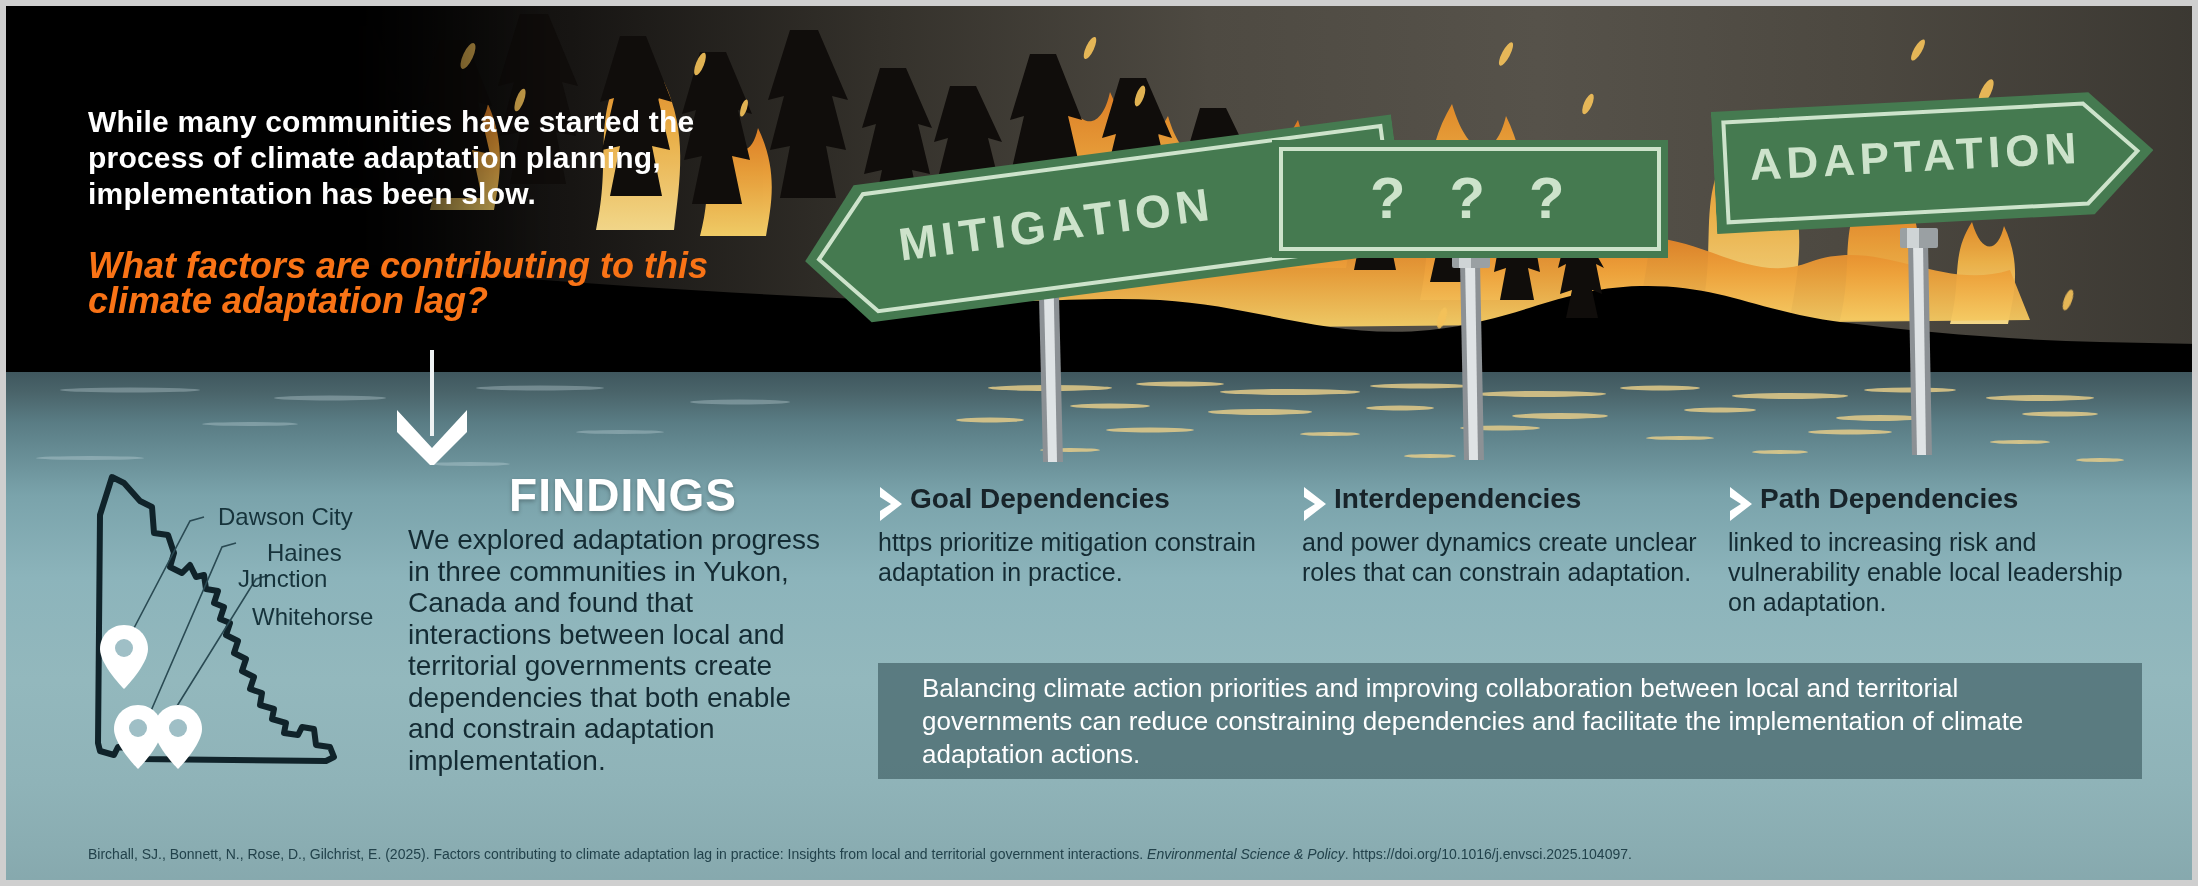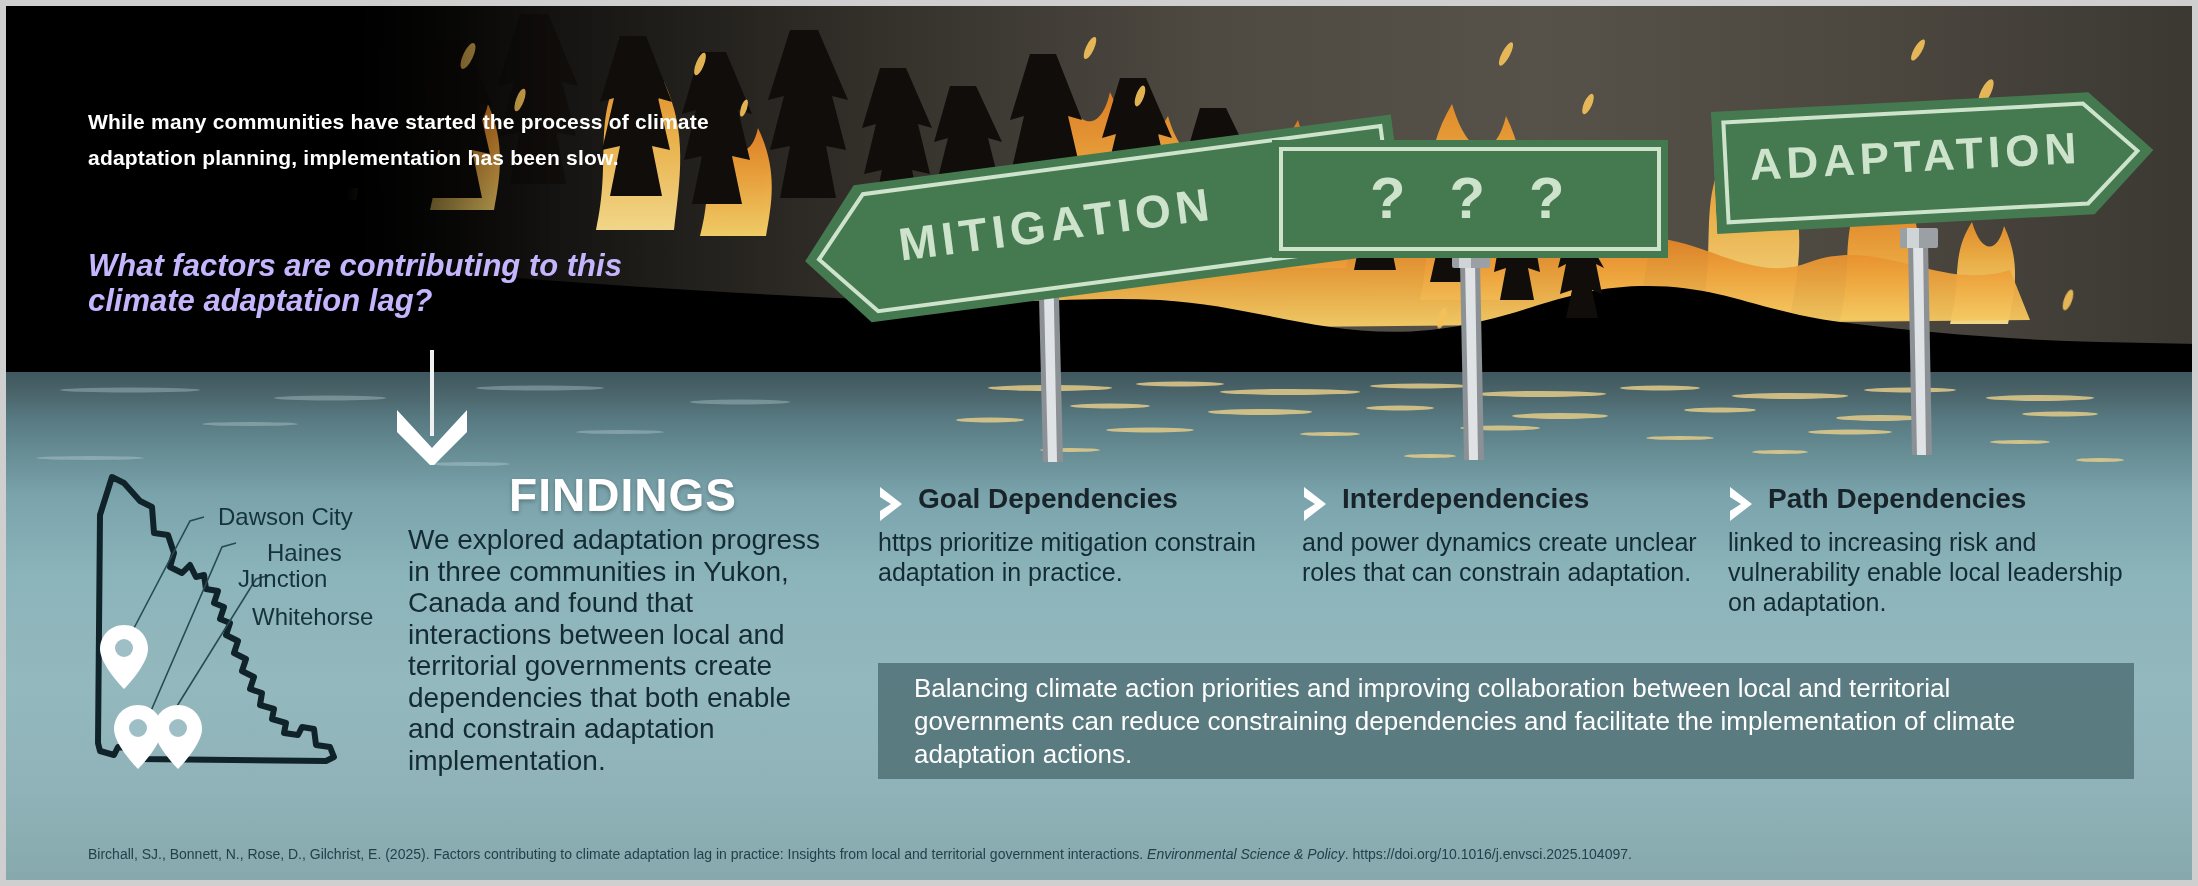--- a/index.html
+++ b/index.html
@@ -48,26 +48,26 @@
     color:#cde3cb;
     font-weight:bold;
     letter-spacing:5px;
     white-space:nowrap;
     font-family:"Liberation Sans", sans-serif;
   }
 
   
   .intro{
     position:absolute;left:88px;top:104px;width:660px;
-    color:#ffffff;font-size:21px;line-height:36px;font-weight:bold;
+    color:#ffffff;font-size:30px;line-height:36px;font-weight:bold;
     letter-spacing:.2px;
   }
   .question{
     position:absolute;left:88px;top:248px;width:620px;
-    color:#c4b5fd;font-size:31px;line-height:35px;
+    color:#f97316;font-size:36px;line-height:35px;
     font-weight:bold;font-style:italic;
   }
 
   .down-arrow{position:absolute;left:383px;top:350px;width:100px;height:115px;}
 
   
   .map{position:absolute;left:78px;top:455px;width:340px;height:330px;}
   .map-label{
     position:absolute;color:#16333b;font-size:24px;
     font-family:"Liberation Sans", sans-serif;line-height:26px;white-space:nowrap;
@@ -81,35 +81,35 @@
     text-shadow:0 2px 4px rgba(0,0,0,.28);
     text-align:center;
   }
   .findings p{
     margin:0;color:#142b33;font-size:28px;line-height:31.5px;
   }
 
   
   .fcol{position:absolute;top:483px;width:400px;}
   .fcol .head{
-    display:flex;align-items:flex-start;gap:14px;margin-bottom:2px;
+    display:flex;align-items:flex-start;gap:6px;margin-bottom:2px;
   }
   .chev{flex:0 0 auto;margin-top:2px;}
   .fcol .title{
     color:#18242a;font-size:28px;font-weight:bold;line-height:32px;white-space:nowrap;
   }
   .fcol .body{
     color:#142b33;font-size:25px;line-height:30px;
   }
 
   
   .conclusion{
     position:absolute;left:878px;top:663px;width:1256px;height:116px;
     background:rgba(74,106,112,.78);
-    display:flex;align-items:center;
+    display:flex;align-items:center;padding-left:8px;
   }
   .conclusion p{
     margin:0;padding:0 36px;color:#ffffff;font-size:26px;line-height:33px;
     font-weight:500;
   }
 
   
   .citation{
     position:absolute;left:88px;top:845px;width:2050px;
     color:#22424b;font-size:14px;line-height:18px;

